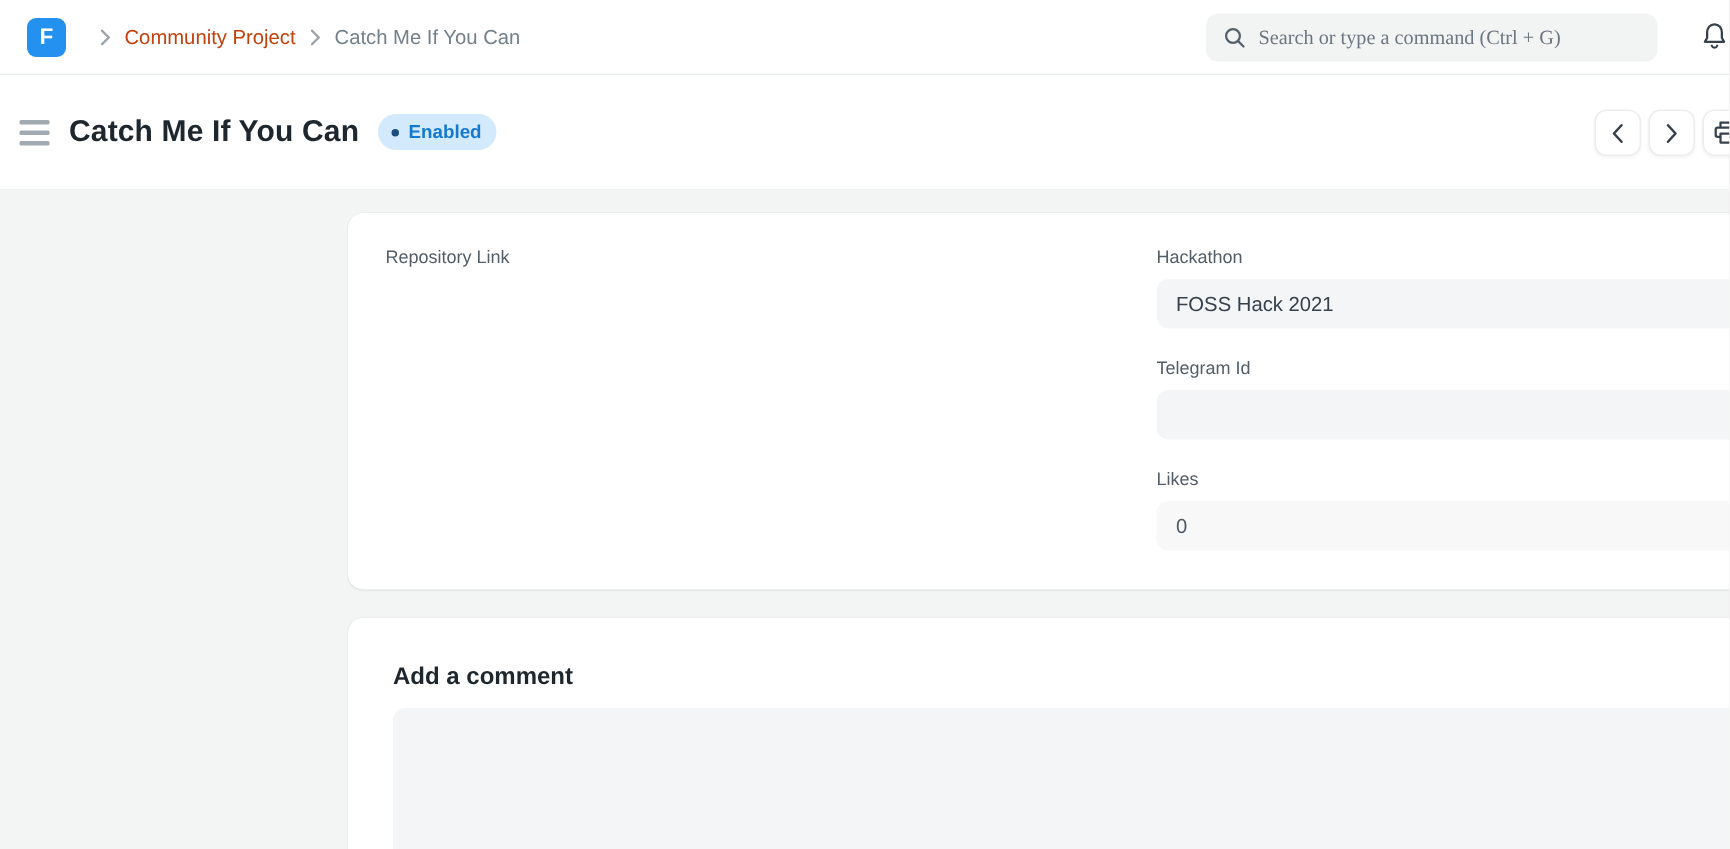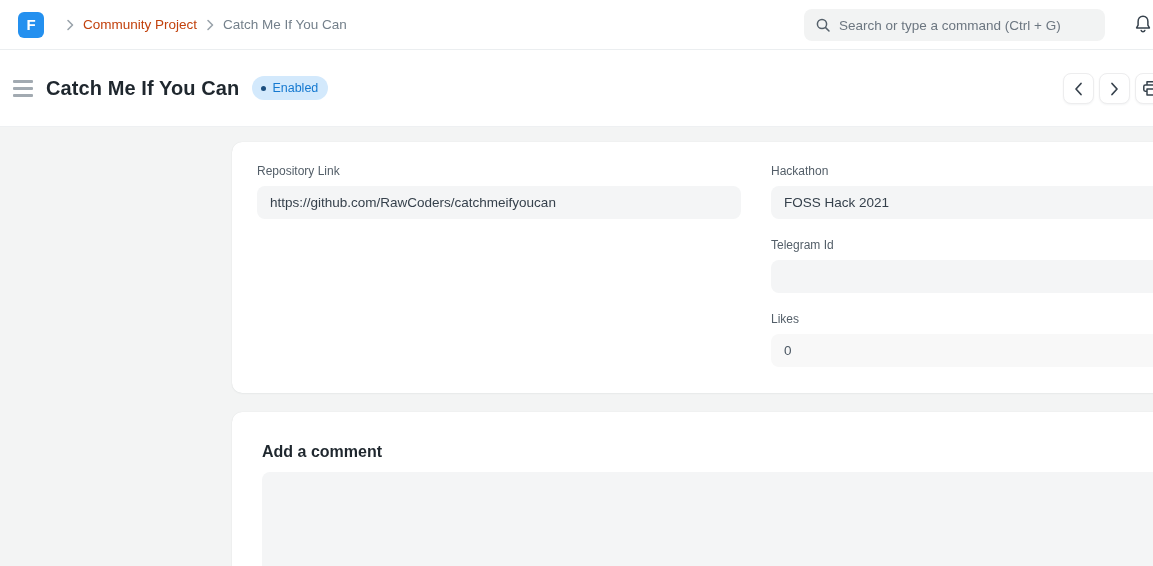--- a/index.html
+++ b/index.html
@@ -18,42 +18,42 @@
           color: #ffffff; font-weight: 700; font-size: 15px;
           display: flex; align-items: center; justify-content: center;
           cursor: pointer; flex: 0 0 auto; }
   .crumbs { display: flex; align-items: center; margin-left: 13px; }
   .crumb-sep { display: flex; align-items: center; margin: 0 9px; color: #9aa3ab; }
   .crumb { font-size: 13.5px; color: #c2410c; cursor: pointer; white-space: nowrap; }
   .crumb.muted { color: #74808b; }
 
   .nav-search { position: absolute; left: 804px; top: 9px; width: 301px; height: 32px;
                 background: #f2f3f3; border-radius: 8px; display: flex;
-                align-items: center; padding: 0 11px; }
+                align-items: center; padding: 0 11px; font-family: Liberation Serif, serif; }
   .nav-search svg { flex: 0 0 auto; margin-right: 8px; }
   .nav-search input { border: 0; outline: 0; background: transparent; width: 100%;
                       font-family: inherit; font-size: 13.5px; color: #4c5560; }
   .nav-search input::placeholder { color: #6c7680; opacity: 1; }
   .bell-btn { position: absolute; left: 1133px; top: 13px; width: 22px; height: 24px;
               background: transparent; border: 0; cursor: pointer; padding: 0; }
 
   
   .page-head { position: relative; height: 77px; background: #ffffff;
                border-bottom: 1px solid #eef0f2; display: flex; align-items: center;
                padding-left: 46px; }
   .sidebar-toggle { position: absolute; left: 13px; top: 30px; width: 22px; height: 17px;
                     background: transparent; border: 0; cursor: pointer; padding: 0;
                     display: flex; flex-direction: column; justify-content: space-between; }
   .sidebar-toggle i { display: block; height: 3px; width: 20px; background: #a2aab1;
                       border-radius: 1px; }
   .page-title { font-size: 20px; font-weight: 700; color: #1f272e; letter-spacing: .1px;
                 white-space: nowrap; }
   .status-pill { margin-left: 13px; height: 24px; padding: 0 10px 0 9px; border-radius: 12px;
                  background: #d3e9fc; color: #1579d0; font-size: 12.5px;
-                 display: inline-flex; align-items: center; gap: 6px; white-space: nowrap; }
+                 display: inline-flex; align-items: center; gap: 6px; white-space: nowrap; font-weight: bold; }
   .status-dot { width: 5px; height: 5px; border-radius: 50%; background: #1b4e7f; }
   .head-actions { position: absolute; left: 1063px; top: 23px; display: flex; gap: 5px; }
   .icon-btn { width: 31px; height: 31px; border-radius: 8px; background: #ffffff;
               border: 1px solid #ededee; box-shadow: 0 1px 2px rgba(25,39,52,.05);
               display: flex; align-items: center; justify-content: center;
               cursor: pointer; padding: 0; }
 
   
   .page-body { position: relative; padding: 15px 0 0 232px; }
   .card { background: #ffffff; border-radius: 10px; width: 1178px;
@@ -152,21 +152,20 @@
       </button>
     </div>
   </section>
 
   <main class="page-body">
 
     <div class="card form-card">
       <div class="form-col-left">
         <div class="field">
           <label class="field-label">Repository Link</label>
-          <input class="control" type="text" value="https://github.com/RawCoders/catchmeifyoucan" style="">
         </div>
         <div class="field">
         </div>
       </div>
 
       <div class="form-col-right">
         <div class="field">
           <label class="field-label">Hackathon</label>
           <input class="control" type="text" value="FOSS Hack 2021" style="">
         </div>

